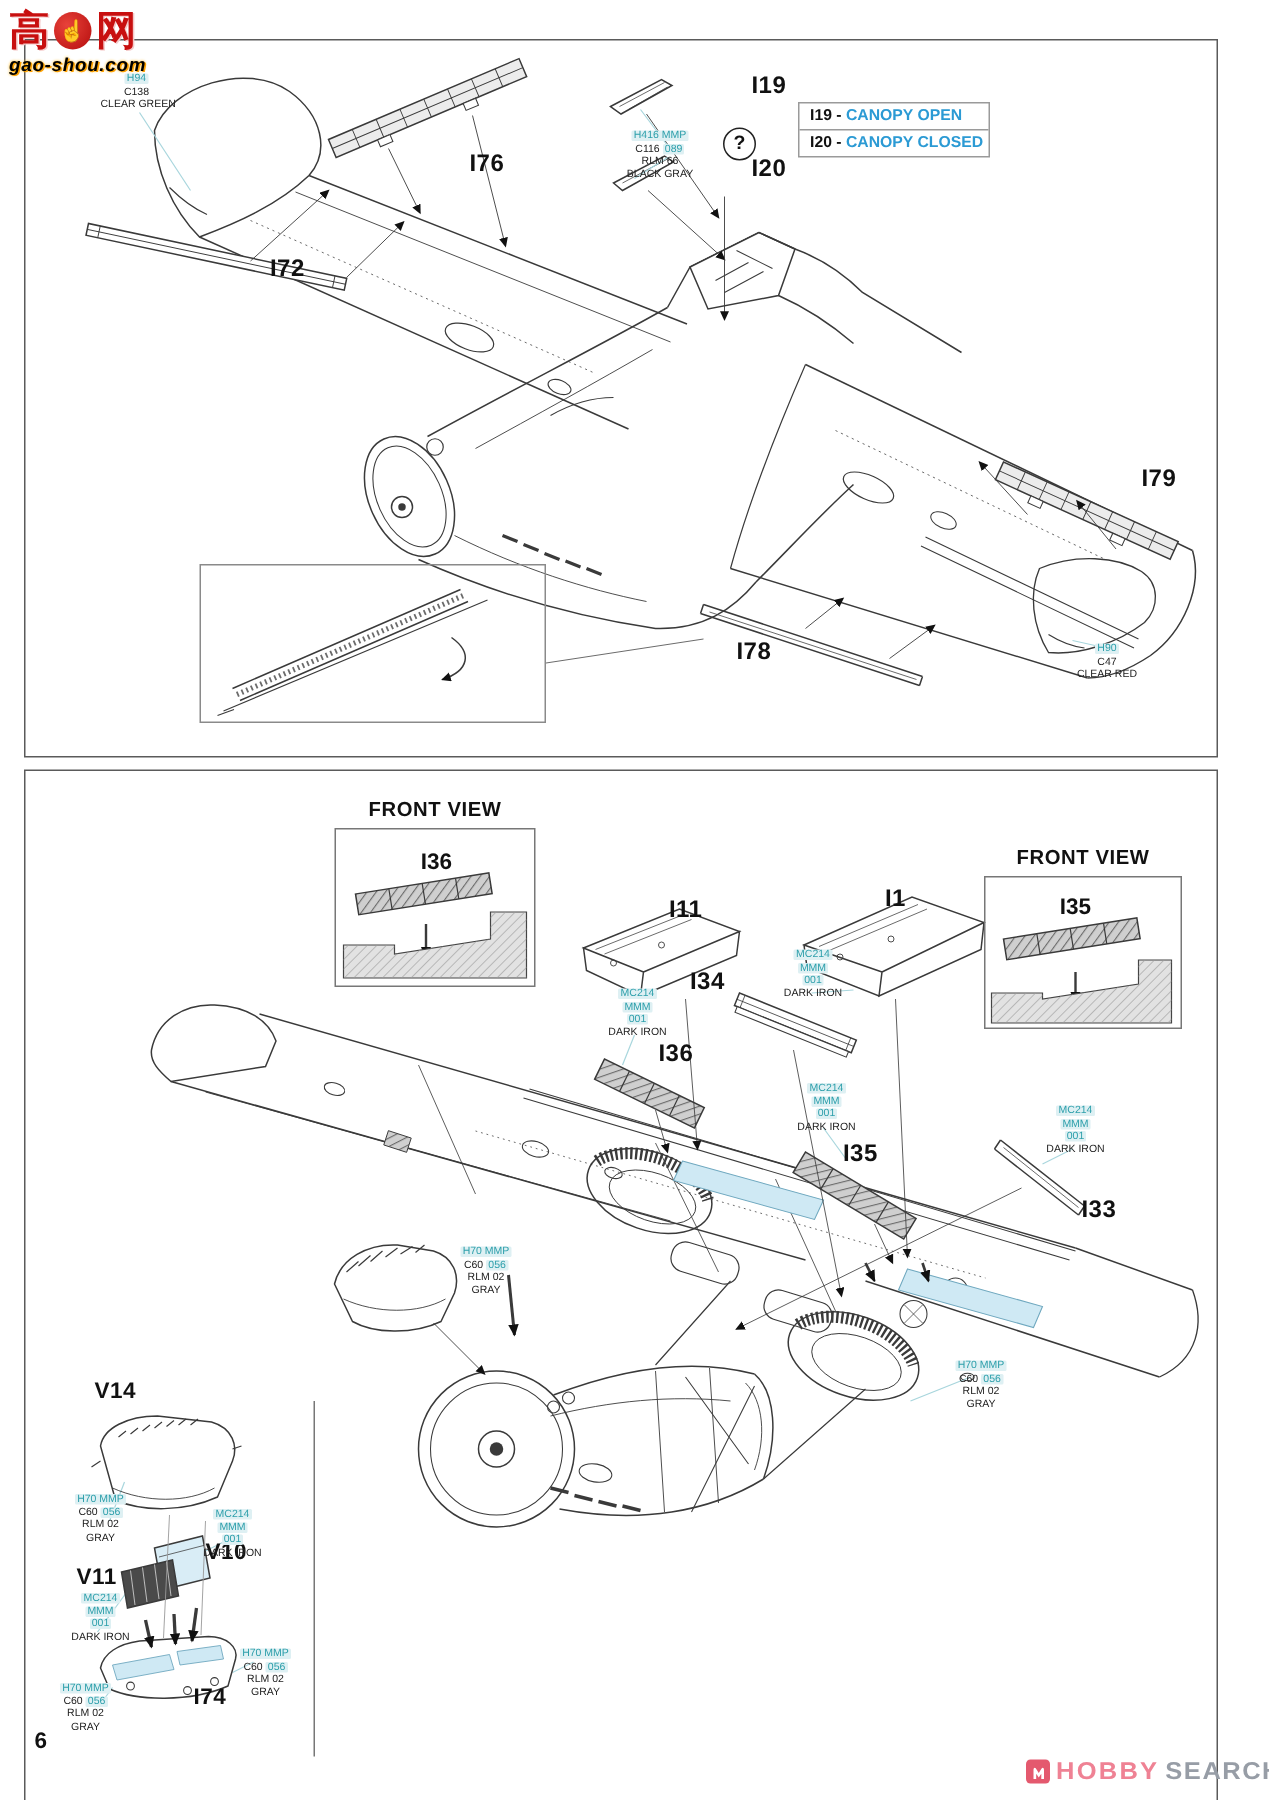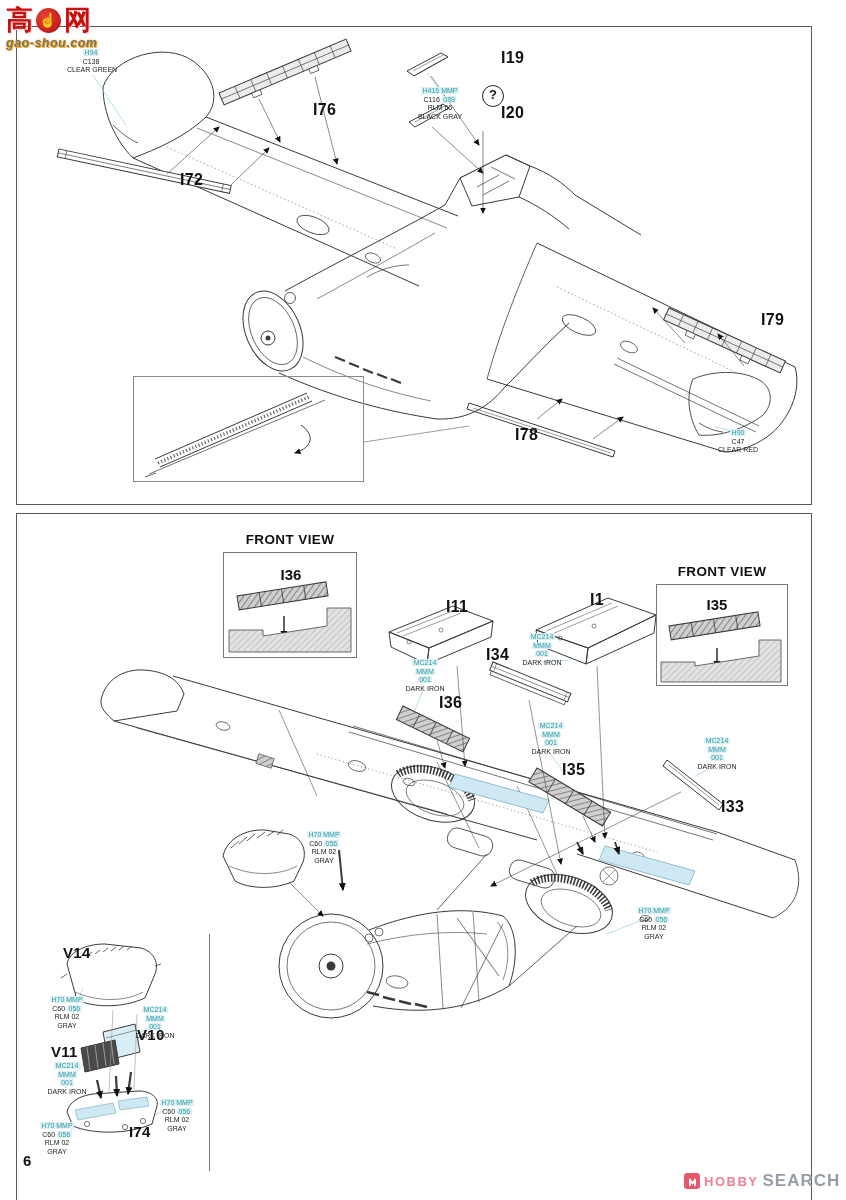--- a/index.html
+++ b/index.html
@@ -21,25 +21,25 @@
   .legend .desc{color:#2b9ad4}
   .inset{position:absolute;border:1px solid #8a8a8a;z-index:2;box-sizing:border-box}
   .qmark{position:absolute;width:20px;height:20px;border:1.5px solid #222;border-radius:50%;text-align:center;line-height:18px;font-weight:bold;font-size:13px;color:#111;z-index:4;background:#fff}
   .divider{position:absolute;background:#777;z-index:1}
   .pagenum{position:absolute;font-size:15px;font-weight:bold;color:#111;z-index:5}
   
   .watermark{position:absolute;left:6px;top:2px;z-index:9}
   .wm-row{display:flex;align-items:center;gap:3px}
   .wm-cn{font-size:27px;font-weight:bold;color:#c80f0f;text-shadow:1px 1px 0 #f4c9c9}
   .wm-badge{width:25px;height:25px;border-radius:50%;background:radial-gradient(circle at 35% 35%,#e8423a,#b50d0d);color:#fff;font-size:14px;text-align:center;line-height:25px}
-  .wm-site{font-size:12.5px;font-weight:bold;font-style:italic;color:#737373;text-shadow:0 0 2px #ffb000,1px 1px 0 #ff9e00;letter-spacing:.5px;margin-top:-2px}
+  .wm-site{font-size:12.5px;font-weight:bold;font-style:italic;color:#000000;text-shadow:0 0 2px #ffb000,1px 1px 0 #ff9e00;letter-spacing:.5px;margin-top:-2px}
   
   .footer-logo{position:absolute;left:684px;top:1171px;z-index:9;display:flex;align-items:center;gap:4px}
   .fl-icon{width:16px;height:16px;border-radius:3px;background:#e4596e;display:flex;align-items:center;justify-content:center}
-  .fl-hobby{font-size:13px;font-weight:bold;color:#ef8294;letter-spacing:1.5px;transform:scaleY(.95)}
+  .fl-hobby{font-size:17px;font-weight:bold;color:#ef8294;letter-spacing:1.5px;transform:scaleY(.95)}
   .fl-search{font-size:17px;font-weight:bold;color:#979da6;letter-spacing:1px;transform:scaleY(.95)}
 </style>
 </head>
 <body>
 
 <div class="watermark">
   <div class="wm-row">
     <span class="wm-cn">高</span>
     <span class="wm-badge">☝</span>
     <span class="wm-cn">网</span>
@@ -165,26 +165,38 @@
         <path d="M132,447 L308,373" stroke-width="0.7"></path>
         <path d="M128,450 l11,-4" stroke-width="0.8"></path>
         <path d="M284,398 C298,408 296,420 278,426" stroke-width="1" marker-end="url(#a1)"></path>
         <path d="M347,415 L452,399" stroke-width="0.5"></path>
       </g>
     </g>
   </svg>
 
   <div class="inset" style="left:116px;top:349px;width:231px;height:106px"></div>
 
+  <div class="legend" style="left:515px;top:41px;width:126px">
+    <div class="row">
+      <span>I19</span>
+      <span>-</span>
+      <span class="desc">CANOPY OPEN</span>
+    </div>
+    <div class="row">
+      <span>I20</span>
+      <span>-</span>
+      <span class="desc">CANOPY CLOSED</span>
+    </div>
+  </div>
 
   <div class="qmark" style="left:465px;top:58px">?</div>
 
   <div class="plabel" style="left:296px;top:74px">I76</div>
   <div class="plabel" style="left:163px;top:144px">I72</div>
-  <div class="plabel" style="left:498px;top:399px">I78</div>
+  <div class="plabel" style="left:474px;top:399px">I78</div>
   <div class="plabel" style="left:744px;top:284px">I79</div>
   <div class="plabel" style="left:484px;top:22px">I19</div>
   <div class="plabel" style="left:484px;top:77px">I20</div>
 
   <div class="callout" style="left:50px;top:22px;width:48px">
     <div><span class="hl">H94</span></div>
     <div>C138</div>
     <div>CLEAR GREEN</div>
   </div>
   <div class="callout" style="left:398px;top:60px;width:50px">
@@ -389,25 +401,25 @@
   <div class="fv-title" style="left:206px;top:18px;width:134px">FRONT VIEW</div>
   <div class="fv-box" style="left:206px;top:38px;width:134px;height:106px"></div>
   <div class="fv-part" style="left:252px;top:52px;width:44px">I36</div>
 
   <div class="fv-title" style="left:639px;top:50px;width:132px">FRONT VIEW</div>
   <div class="fv-box" style="left:639px;top:70px;width:132px;height:102px"></div>
   <div class="fv-part" style="left:678px;top:82px;width:44px">I35</div>
 
   <div class="plabel" style="left:429px;top:84px">I11</div>
   <div class="plabel" style="left:573px;top:77px">I1</div>
-  <div class="plabel" style="left:469px;top:132px">I34</div>
+  <div class="plabel" style="left:443px;top:132px">I34</div>
   <div class="plabel" style="left:422px;top:180px">I36</div>
   <div class="plabel" style="left:545px;top:247px">I35</div>
   <div class="plabel" style="left:704px;top:284px">I33</div>
-  <div class="plabel v" style="left:46px;top:430px">V14</div>
+  <div class="plabel v" style="left:46px;top:405px">V14</div>
   <div class="plabel v" style="left:34px;top:529px">V11</div>
   <div class="plabel v" style="left:120px;top:512px">V10</div>
   <div class="plabel v" style="left:112px;top:609px">I74</div>
 
   <div class="callout" style="left:388px;top:145px;width:40px">
     <div><span class="hl">MC214</span></div>
     <div><span class="hl">MMM</span></div>
     <div><span class="hl">001</span></div>
     <div>DARK IRON</div>
   </div>

